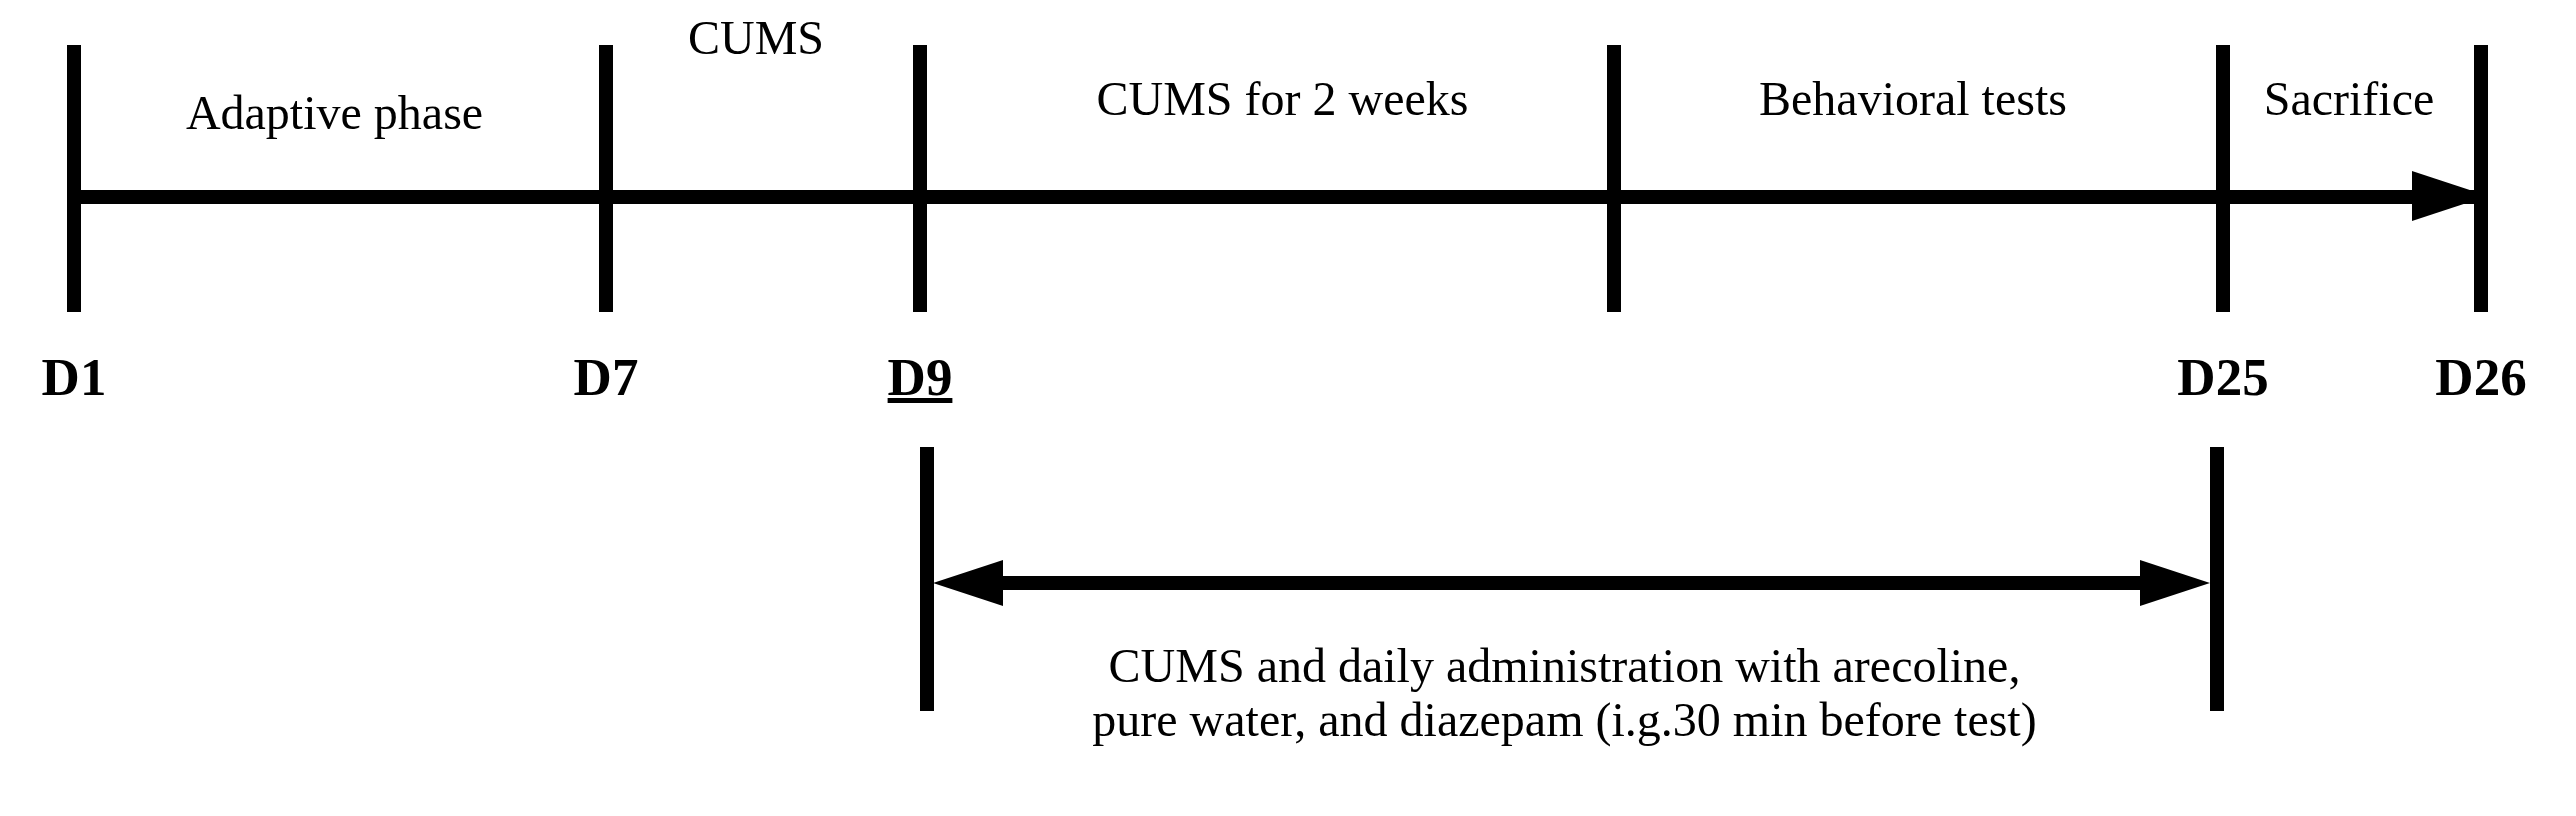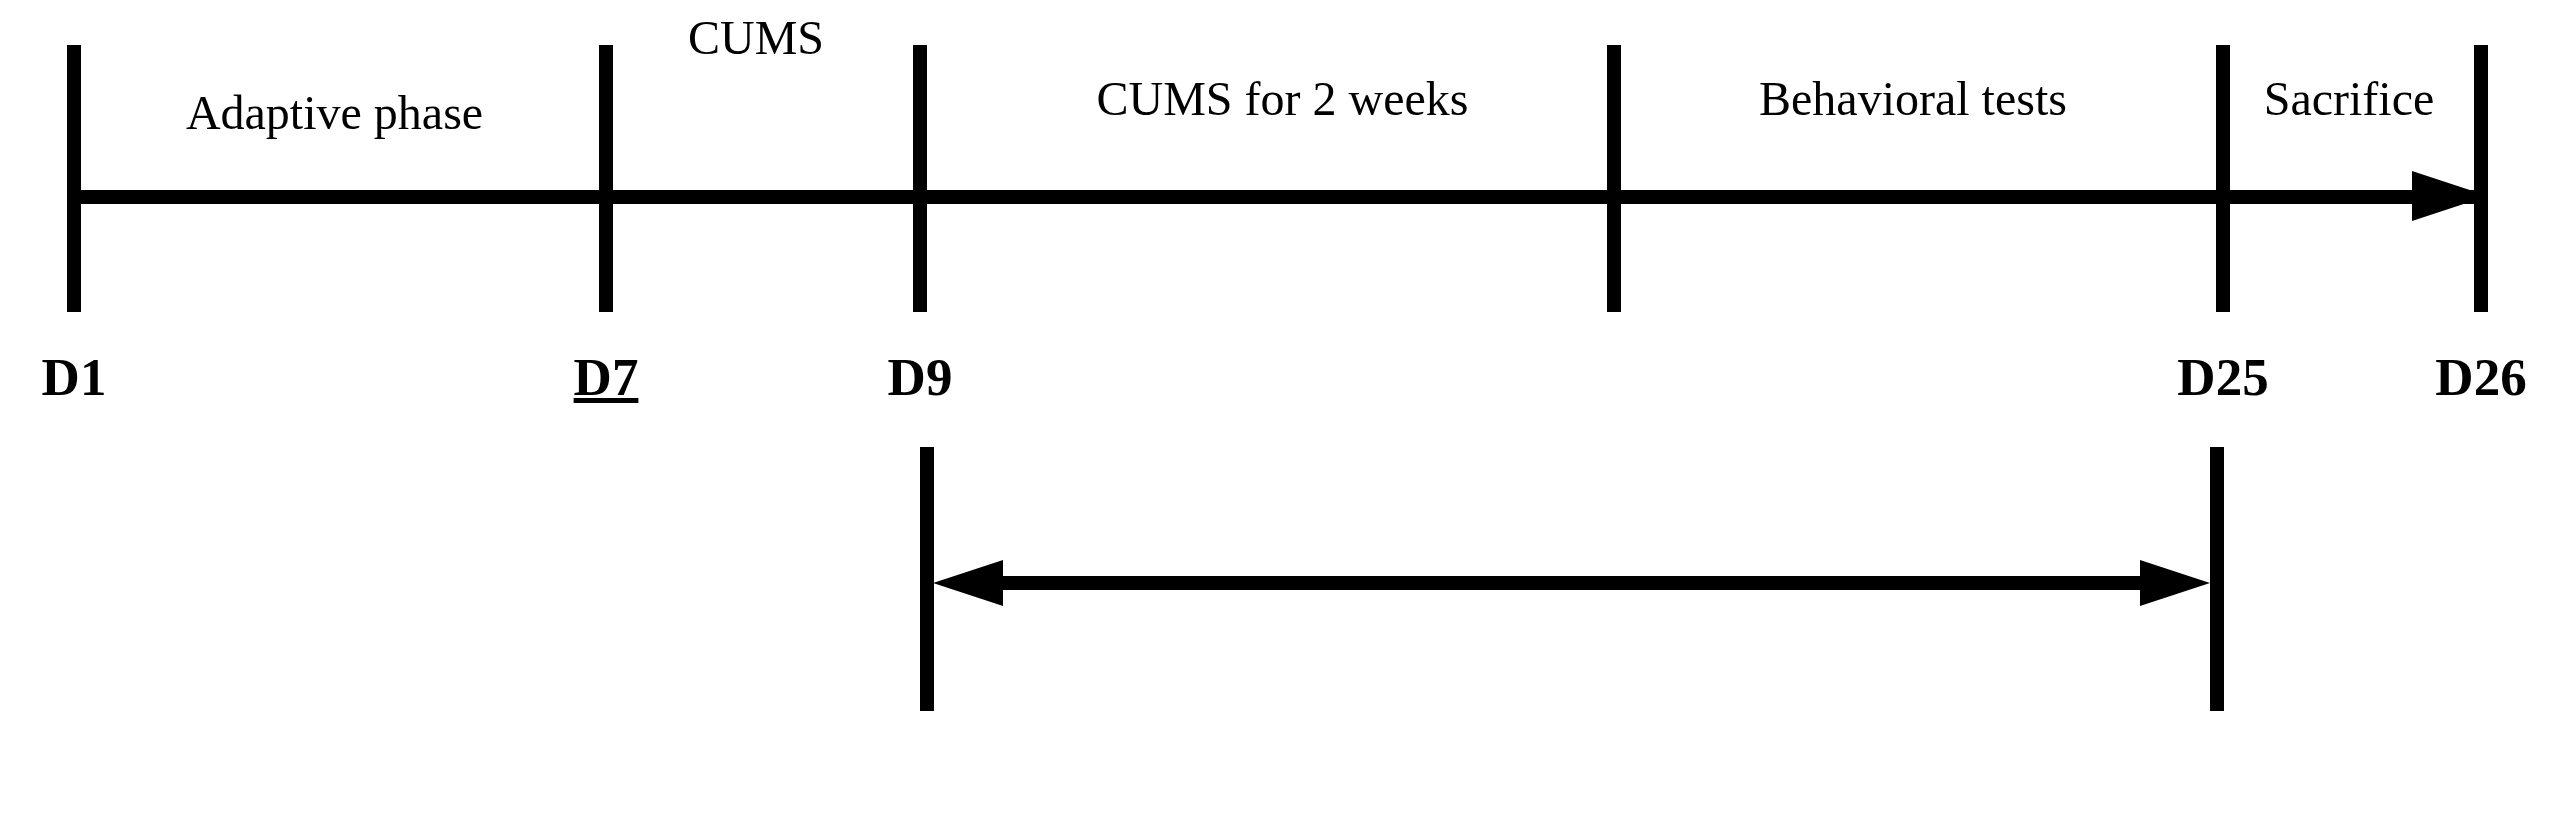--- a/index.html
+++ b/index.html
@@ -142,35 +142,39 @@
   </div>
 
   <div class="phase-label" style="left:2225px; top:73px; width:248px;">
     <span>Sacrifice</span>
   </div>
 
 
   <div class="day-label" style="left:-54px;  top:351px; width:256px;">
     <span>D1</span>
   </div>
-  <div class="day-label" style="left:478px;  top:351px; width:256px;text-decoration:underline;">
+  <div class="day-label" style="left:478px;  top:351px; width:256px;">
     <span>D7</span>
   </div>
-  <div class="day-label" style="left:792px;  top:351px; width:256px;">
+  <div class="day-label" style="left:792px;  top:351px; width:256px;text-decoration:underline;">
     <span>D9</span>
   </div>
   <div class="day-label" style="left:2095px; top:351px; width:256px;">
     <span>D25</span>
   </div>
   <div class="day-label" style="left:2353px; top:351px; width:256px;">
     <span>D26</span>
   </div>
 
   <div class="bracket-post" style="left:920px; top:447px; height:264px;"></div>
   <div class="bracket-post" style="left:2210px; top:447px; height:264px;"></div>
 
   <div class="dbl-arrow-shaft" style="left:958px; top:576px; width:1220px;"></div>
   <div class="arrow-left" style="left:933px; top:560px;"></div>
   <div class="arrow-right" style="left:2140px; top:560px;"></div>
 
+  <div class="bracket-caption" style="left:886px; top:639px; width:1357px;">
+    <div>CUMS and daily administration with arecoline,</div>
+    <div>pure water, and diazepam (i.g.30 min before test)</div>
+  </div>
 
 </div>
 
 
 </body></html>

